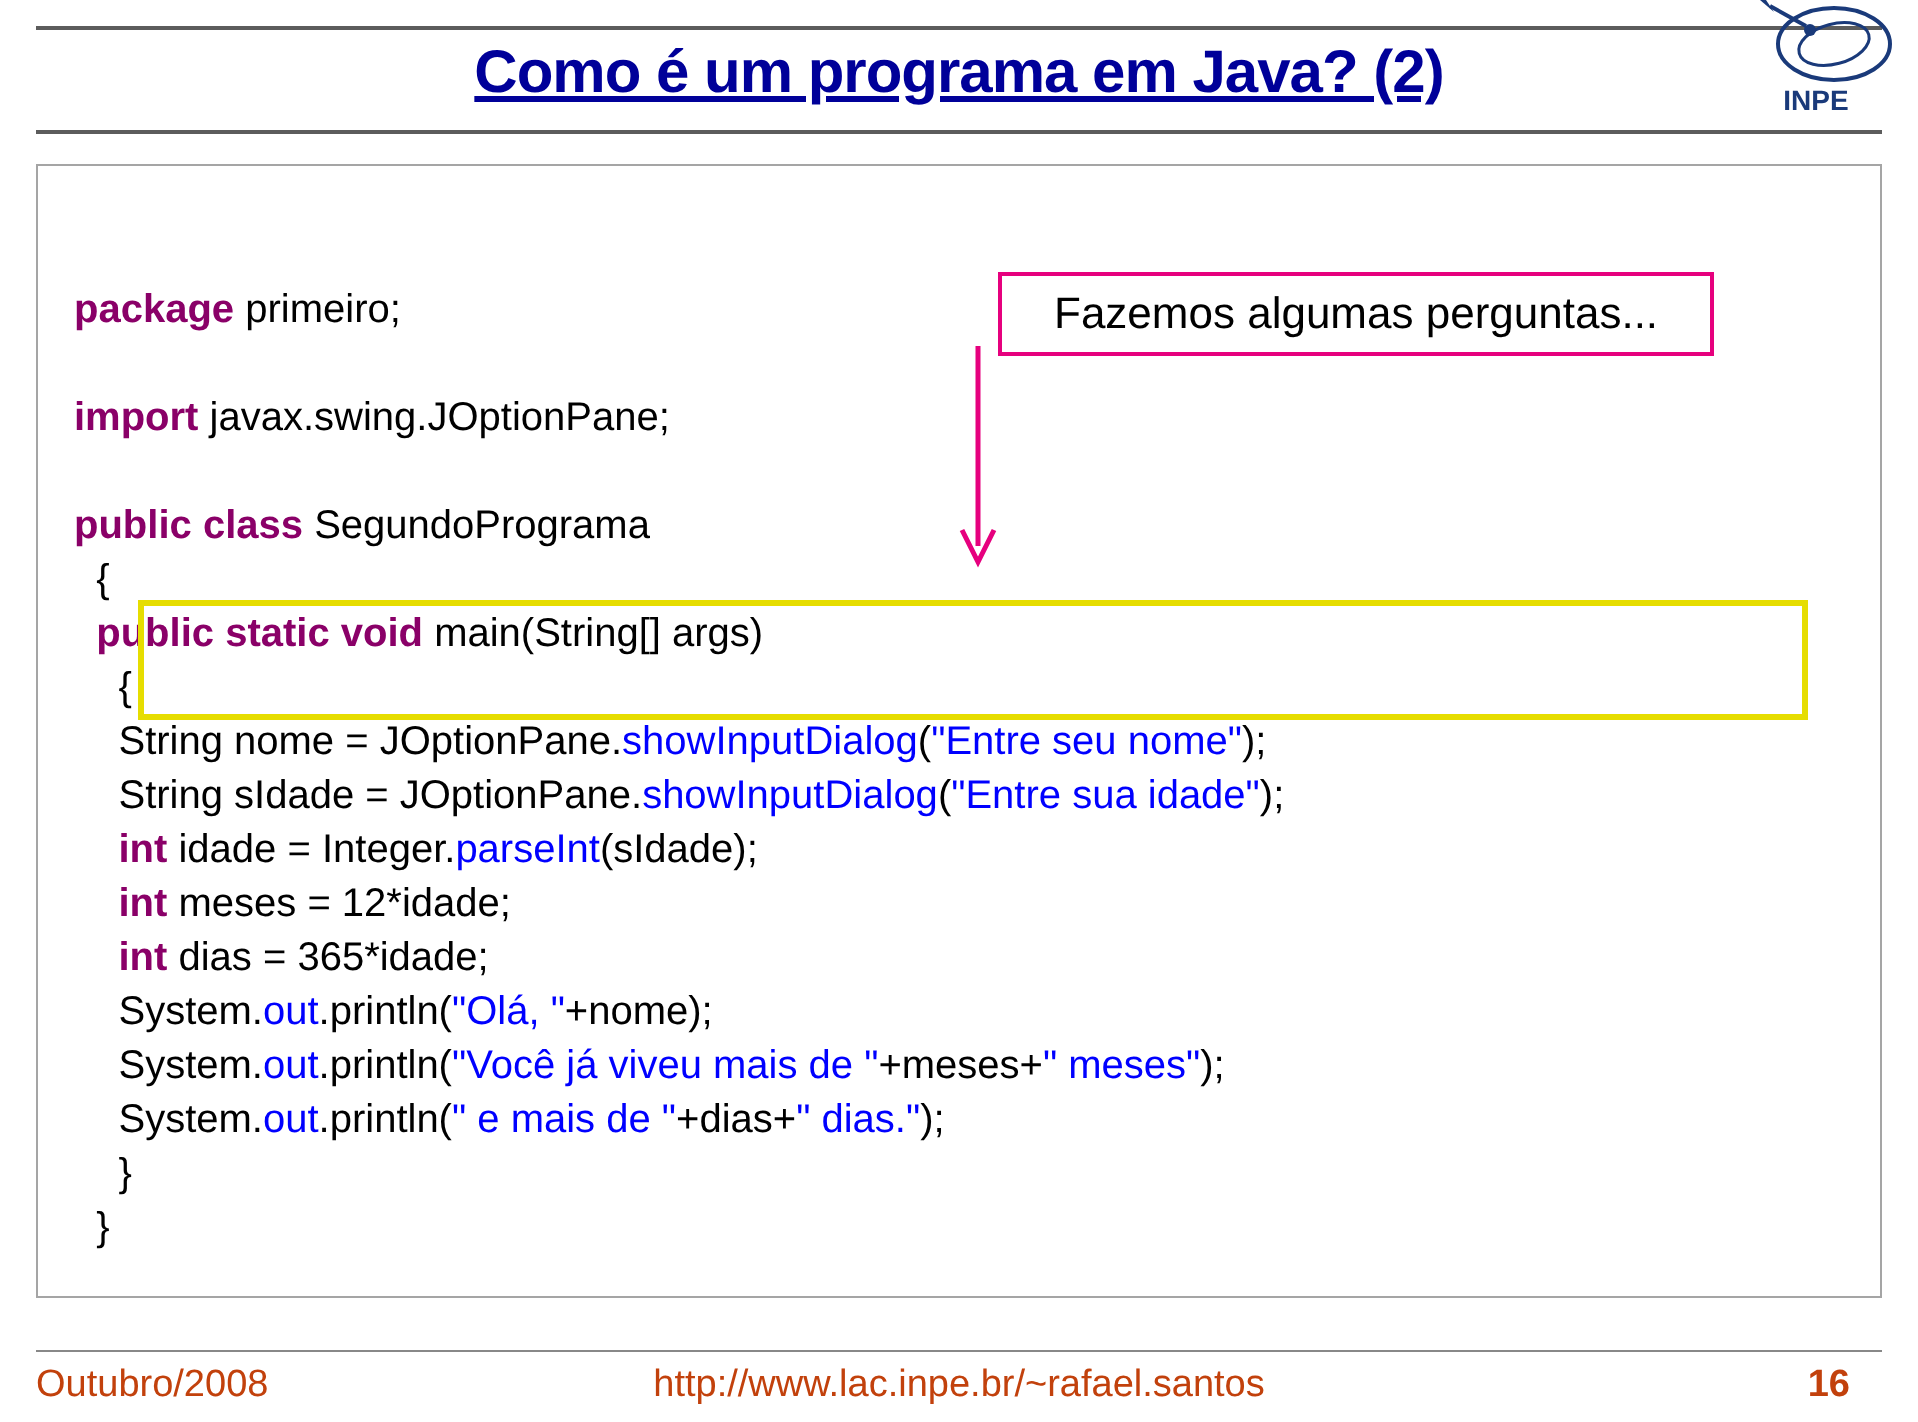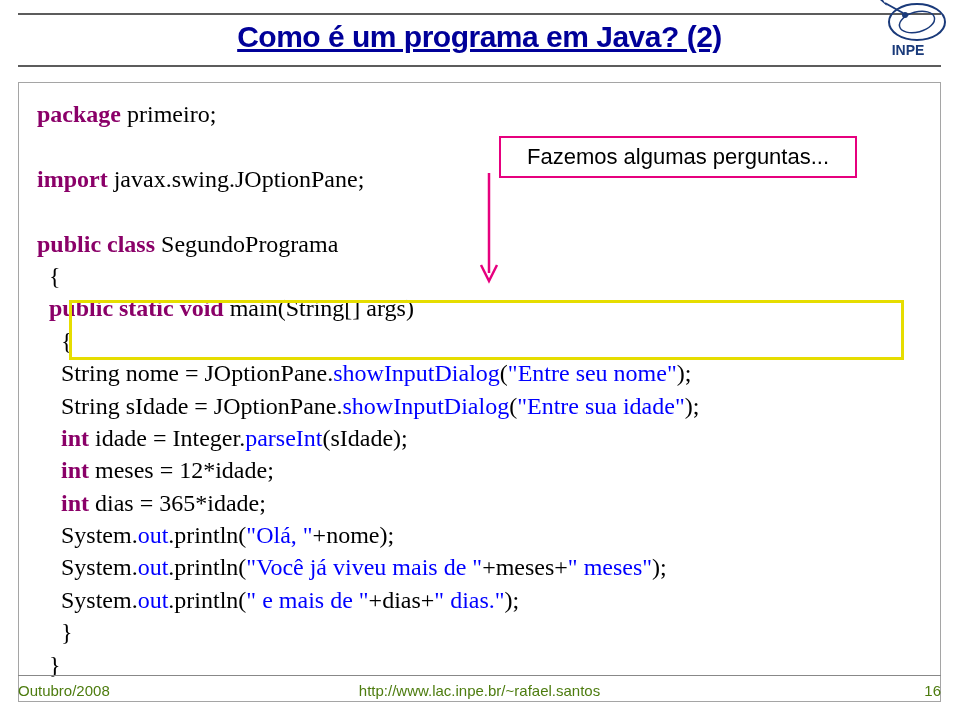--- a/index.html
+++ b/index.html
@@ -49,25 +49,26 @@
   .code-box {
     position: absolute;
     top: 82px;
     left: 18px;
     right: 18px;
     border: 1px solid #a5a5a5;
     padding: 15px 18px 20px 18px;
     background: #ffffff;
   }
   .code-box pre {
-    font-family: Liberation Serif, serif;
-    font-size: 24px;
+    font-family: Liberation Sans, sans-serif;
+    font-size: 20px;
     line-height: 1.35;
     white-space: pre;
     color: #000000;
+    margin-top: 44px;
   }
   .kw { color: #8a0068; font-weight: bold; }
   .st { color: #0000ff; }
   .str { color: #0000ff; }
   .annotation-box {
     position: absolute;
     border: 2px solid #e6007e;
     background: #ffffff;
     color: #000000;
     font-size: 22px;
@@ -99,26 +100,26 @@
     height: 60px;
   }
   .footer {
     position: absolute;
     bottom: 8px;
     left: 18px;
     right: 18px;
     height: 28px;
     border-top: 1px solid #888;
     padding-top: 6px;
-    font-size: 15px;
-    color: #4d7c0f;
+    font-size: 19px;
+    color: #c2410c;
   }
   .footer .left { position: absolute; left: 0; }
   .footer .center { position: absolute; left: 0; right: 0; text-align: center; }
-  .footer .right { position: absolute; right: 0; }
+  .footer .right { position: absolute; right: 16px; font-weight: bold; }
 </style>
 </head>
 <body>
 
 <div class="top-line"></div>
 
 <div class="title">Como é um programa em Java? (2)</div>
 
 <svg class="logo" viewBox="0 0 86 60">
   <ellipse cx="52" cy="22" rx="28" ry="18" fill="none" stroke="#1a3a7a" stroke-width="2"></ellipse>

